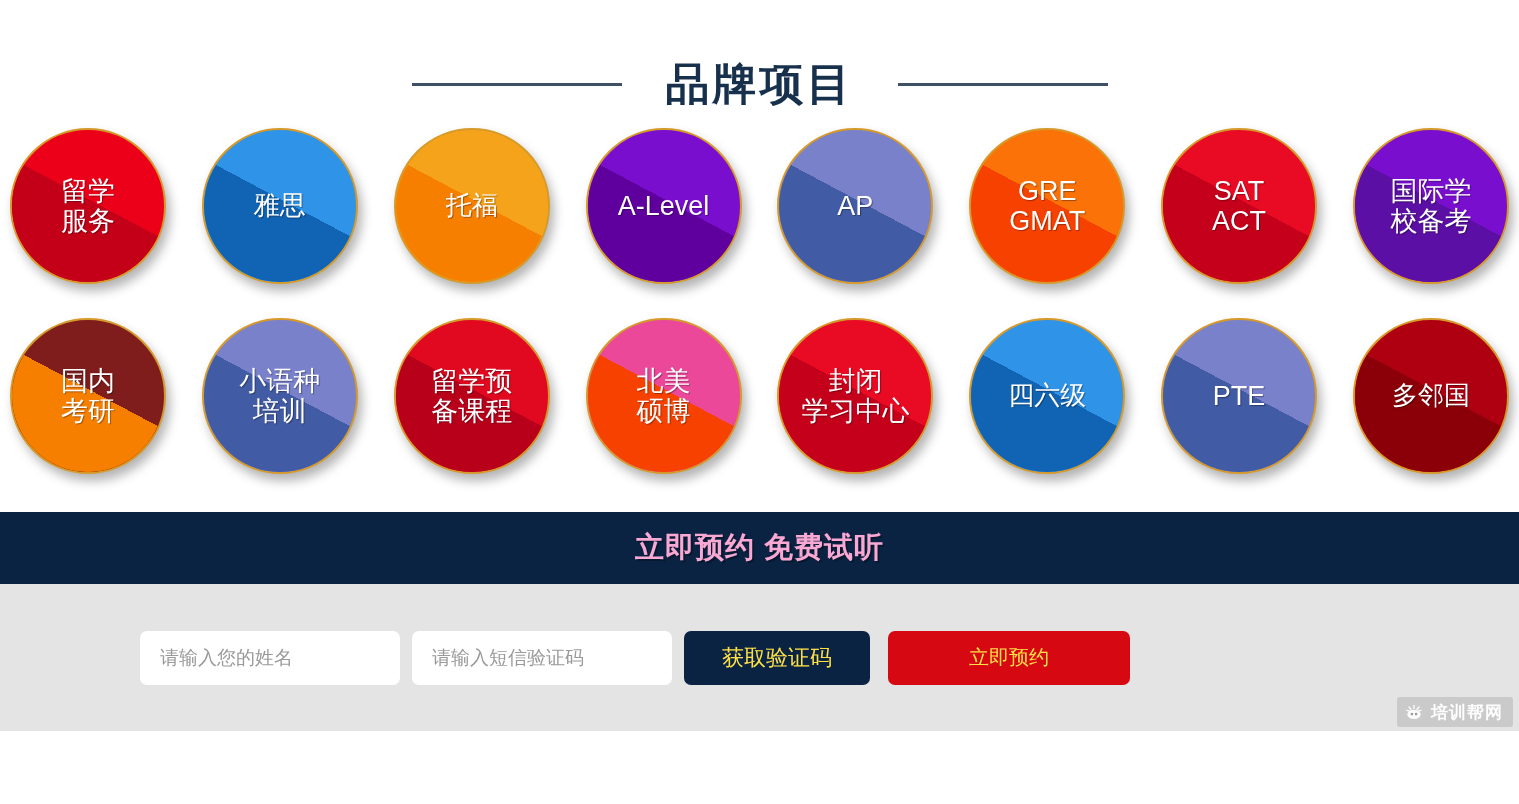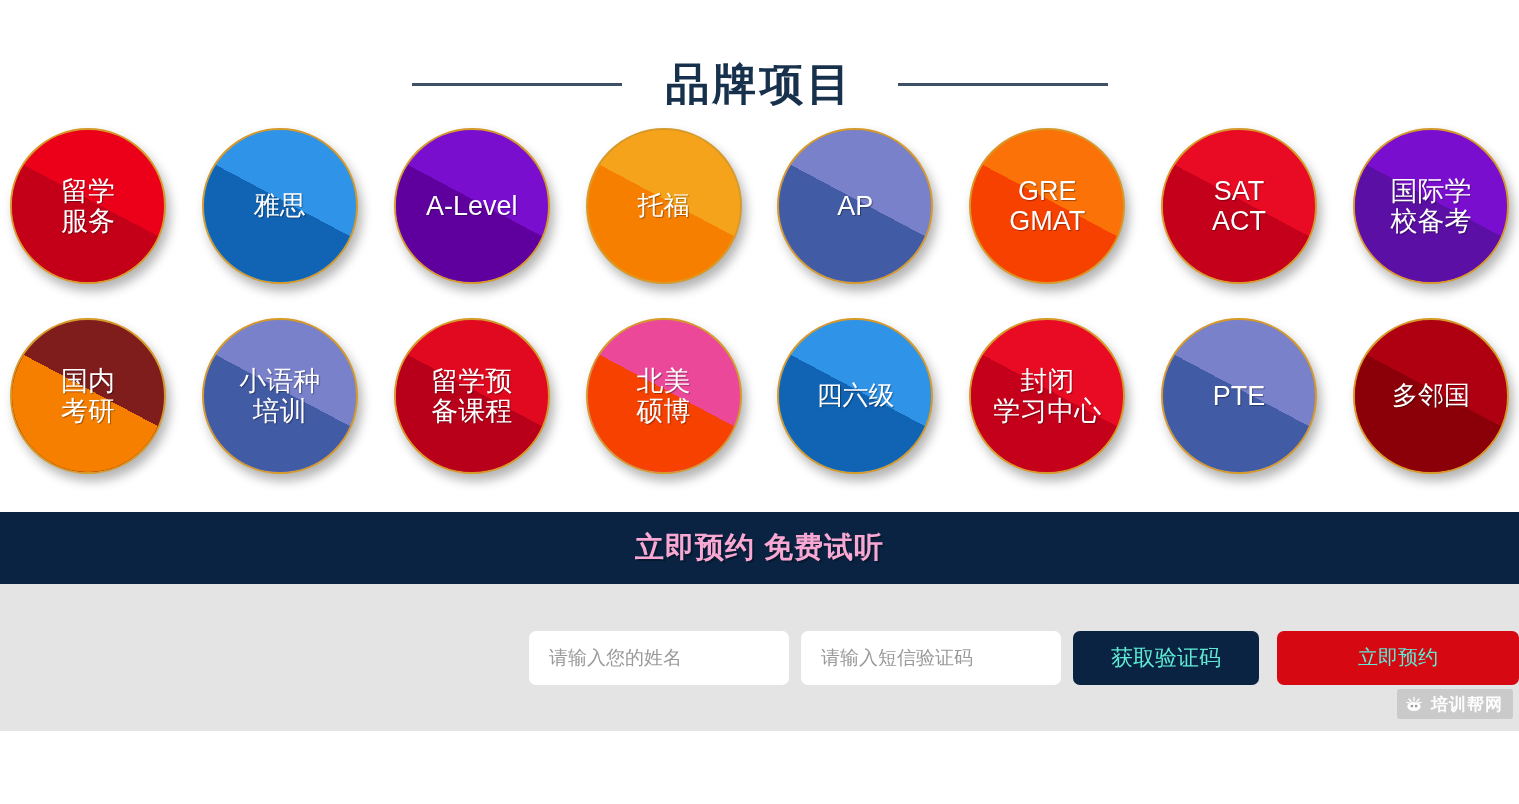--- a/index.html
+++ b/index.html
@@ -115,55 +115,54 @@
   
   .form-strip {
     width: 1519px;
     height: 147px;
     background: #e4e4e4;
     display: flex;
     align-items: center;
     padding-left: 140px;
     gap: 12px;
     position: relative;
-    justify-content: flex-end;
   }
   .form-input {
     width: 260px;
     height: 54px;
     background: #ffffff;
     border: none;
     border-radius: 7px;
     font-size: 19px;
     color: #333;
     padding: 0 20px;
     font-family: "Liberation Sans", "DejaVu Sans", sans-serif;
     outline: none;
   }
   .form-input::placeholder { color: #9a9a9a; }
 
   .btn {
     height: 54px;
     border: none;
     border-radius: 7px;
     font-size: 22px;
-    color: #5eead4;
+    color: #fde047;
     cursor: pointer;
     font-family: "Liberation Sans", "DejaVu Sans", sans-serif;
     padding: 0 17px;
     white-space: nowrap;
   }
   .btn-code   { background: #0a2342; width: 186px; }
   .btn-submit { background: #d60812; width: 242px; margin-left: 6px; font-size: 20px; }
 
   
   .watermark {
     position: absolute;
     right: 6px;
-    bottom: 12px;
+    bottom: 4px;
     height: 30px;
     display: flex;
     align-items: center;
     gap: 7px;
     background: #c9c9c9;
     border-radius: 3px;
     padding: 2px 10px 2px 7px;
     opacity: 0.95;
   }
   .watermark-icon {
@@ -188,25 +187,25 @@
 
 <div class="grid">
   <div class="grid-row" id="row1">
       <div class="bubble" style="background: rgb(236, 0, 25); --dark: #c30018;">
         <div class="bubble-label compact">留学
 服务</div>
       </div>
       <div class="bubble" style="background: rgb(47, 147, 232); --dark: #1164b4;">
         <div class="bubble-label">雅思</div>
       </div>
+      <div class="bubble" style="background: rgb(245, 163, 26); --dark: #f77f00;">
+        <div class="bubble-label">托福</div>
+      </div>
       <div class="bubble" style="background: rgb(122, 14, 207); --dark: #5f009e;">
         <div class="bubble-label latin">A-Level</div>
-      </div>
-      <div class="bubble" style="background: rgb(245, 163, 26); --dark: #f77f00;">
-        <div class="bubble-label">托福</div>
       </div>
       <div class="bubble" style="background: rgb(120, 129, 202); --dark: #425ba5;">
         <div class="bubble-label latin">AP</div>
       </div>
       <div class="bubble" style="background: rgb(250, 114, 8); --dark: #f64100;">
         <div class="bubble-label latin">GRE
 GMAT</div>
       </div>
       <div class="bubble" style="background: rgb(233, 10, 35); --dark: #c4001b;">
         <div class="bubble-label latin">SAT
@@ -227,26 +226,26 @@
 培训</div>
       </div>
       <div class="bubble" style="background: rgb(225, 9, 31); --dark: #b9001a;">
         <div class="bubble-label compact">留学预
 备课程</div>
       </div>
       <div class="bubble" style="background: #ec4899; --dark: #f64100;">
         <div class="bubble-label compact">北美
 硕博</div>
       </div>
-      <div class="bubble" style="background: rgb(47, 147, 232); --dark: #1164b4;">
-        <div class="bubble-label">四六级</div>
-      </div>
       <div class="bubble" style="background: rgb(233, 10, 35); --dark: #c4001b;">
         <div class="bubble-label compact">封闭
 学习中心</div>
+      </div>
+      <div class="bubble" style="background: rgb(47, 147, 232); --dark: #1164b4;">
+        <div class="bubble-label">四六级</div>
       </div>
       <div class="bubble" style="background: rgb(120, 129, 202); --dark: #425ba5;">
         <div class="bubble-label latin">PTE</div>
       </div>
       <div class="bubble" style="background: rgb(174, 0, 16); --dark: #8b0008;">
         <div class="bubble-label">多邻国</div>
       </div>
     </div>
 </div>
 

